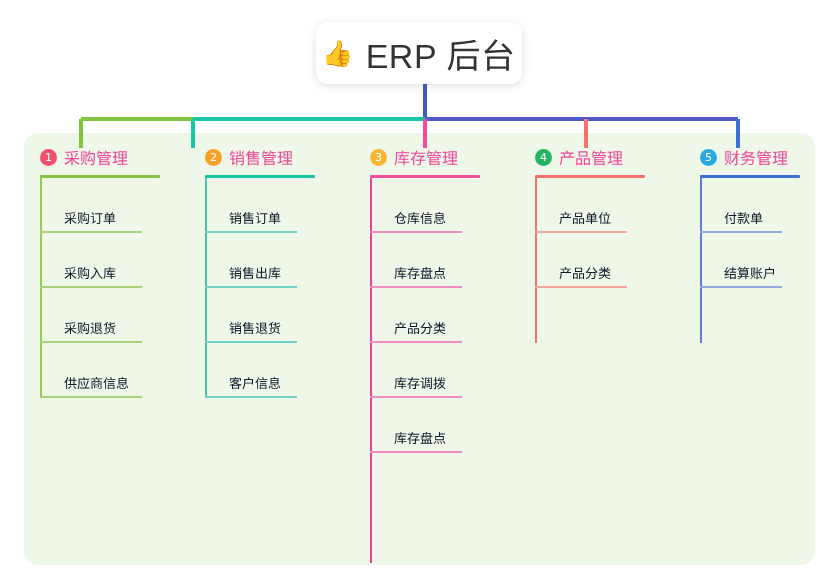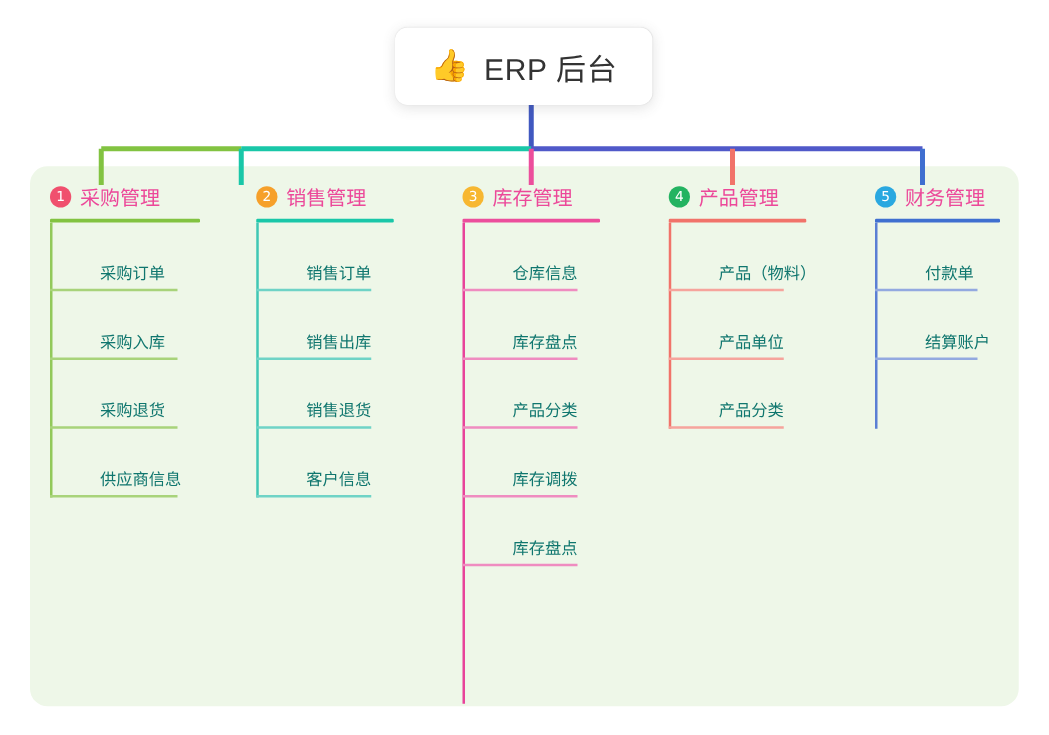--- a/index.html
+++ b/index.html
@@ -40,21 +40,21 @@
     gap: 12px;
     box-sizing: border-box;
   }
   .root-emoji {
     font-size: 25px;
     line-height: 1;
     color: #f4bf3a;
     display: block;
   }
   .root-title {
-    font-size: 24px;
+    font-size: 34px;
     color: #333333;
     letter-spacing: 0.5px;
     white-space: nowrap;
   }
 
   
   .panel {
     position: absolute;
     left: 24px;
     top: 133px;
@@ -119,23 +119,22 @@
   .item {
     position: relative;
     height: 55px;
     box-sizing: border-box;
   }
   .item-label {
     position: absolute;
     left: 24px;
     bottom: 6px;
     font-size: 13px;
-    color: #0f766e;
+    color: #0f172a;
     white-space: nowrap;
-    margin-left: 16px;
   }
   .item-rule {
     position: absolute;
     left: 0;
     bottom: 0;
     height: 2px;
   }
 </style>
 </head>
 <body>
@@ -246,24 +245,20 @@
       </div>
       <div class="column" style="left: 535px; width: 110px;">
         <div class="col-head">
           <span class="badge" style="background: rgb(35, 179, 97);">4</span>
           <span class="col-title">产品管理</span>
         </div>
         <div class="col-rule" style="background: rgb(241, 115, 106); width: 110px;"></div>
         <div class="items">
           <div class="spine" style="background: rgb(241, 115, 106); height: 165px;"></div>
           <div class="item">
-            <span class="item-label">产品（物料）</span>
-            <div class="item-rule" style="background: rgb(246, 164, 156); width: 92px;"></div>
-          </div>
-          <div class="item">
             <span class="item-label">产品单位</span>
             <div class="item-rule" style="background: rgb(246, 164, 156); width: 92px;"></div>
           </div>
           <div class="item">
             <span class="item-label">产品分类</span>
             <div class="item-rule" style="background: rgb(246, 164, 156); width: 92px;"></div>
           </div>
         </div>
       </div>
       <div class="column" style="left: 700px; width: 100px;">

